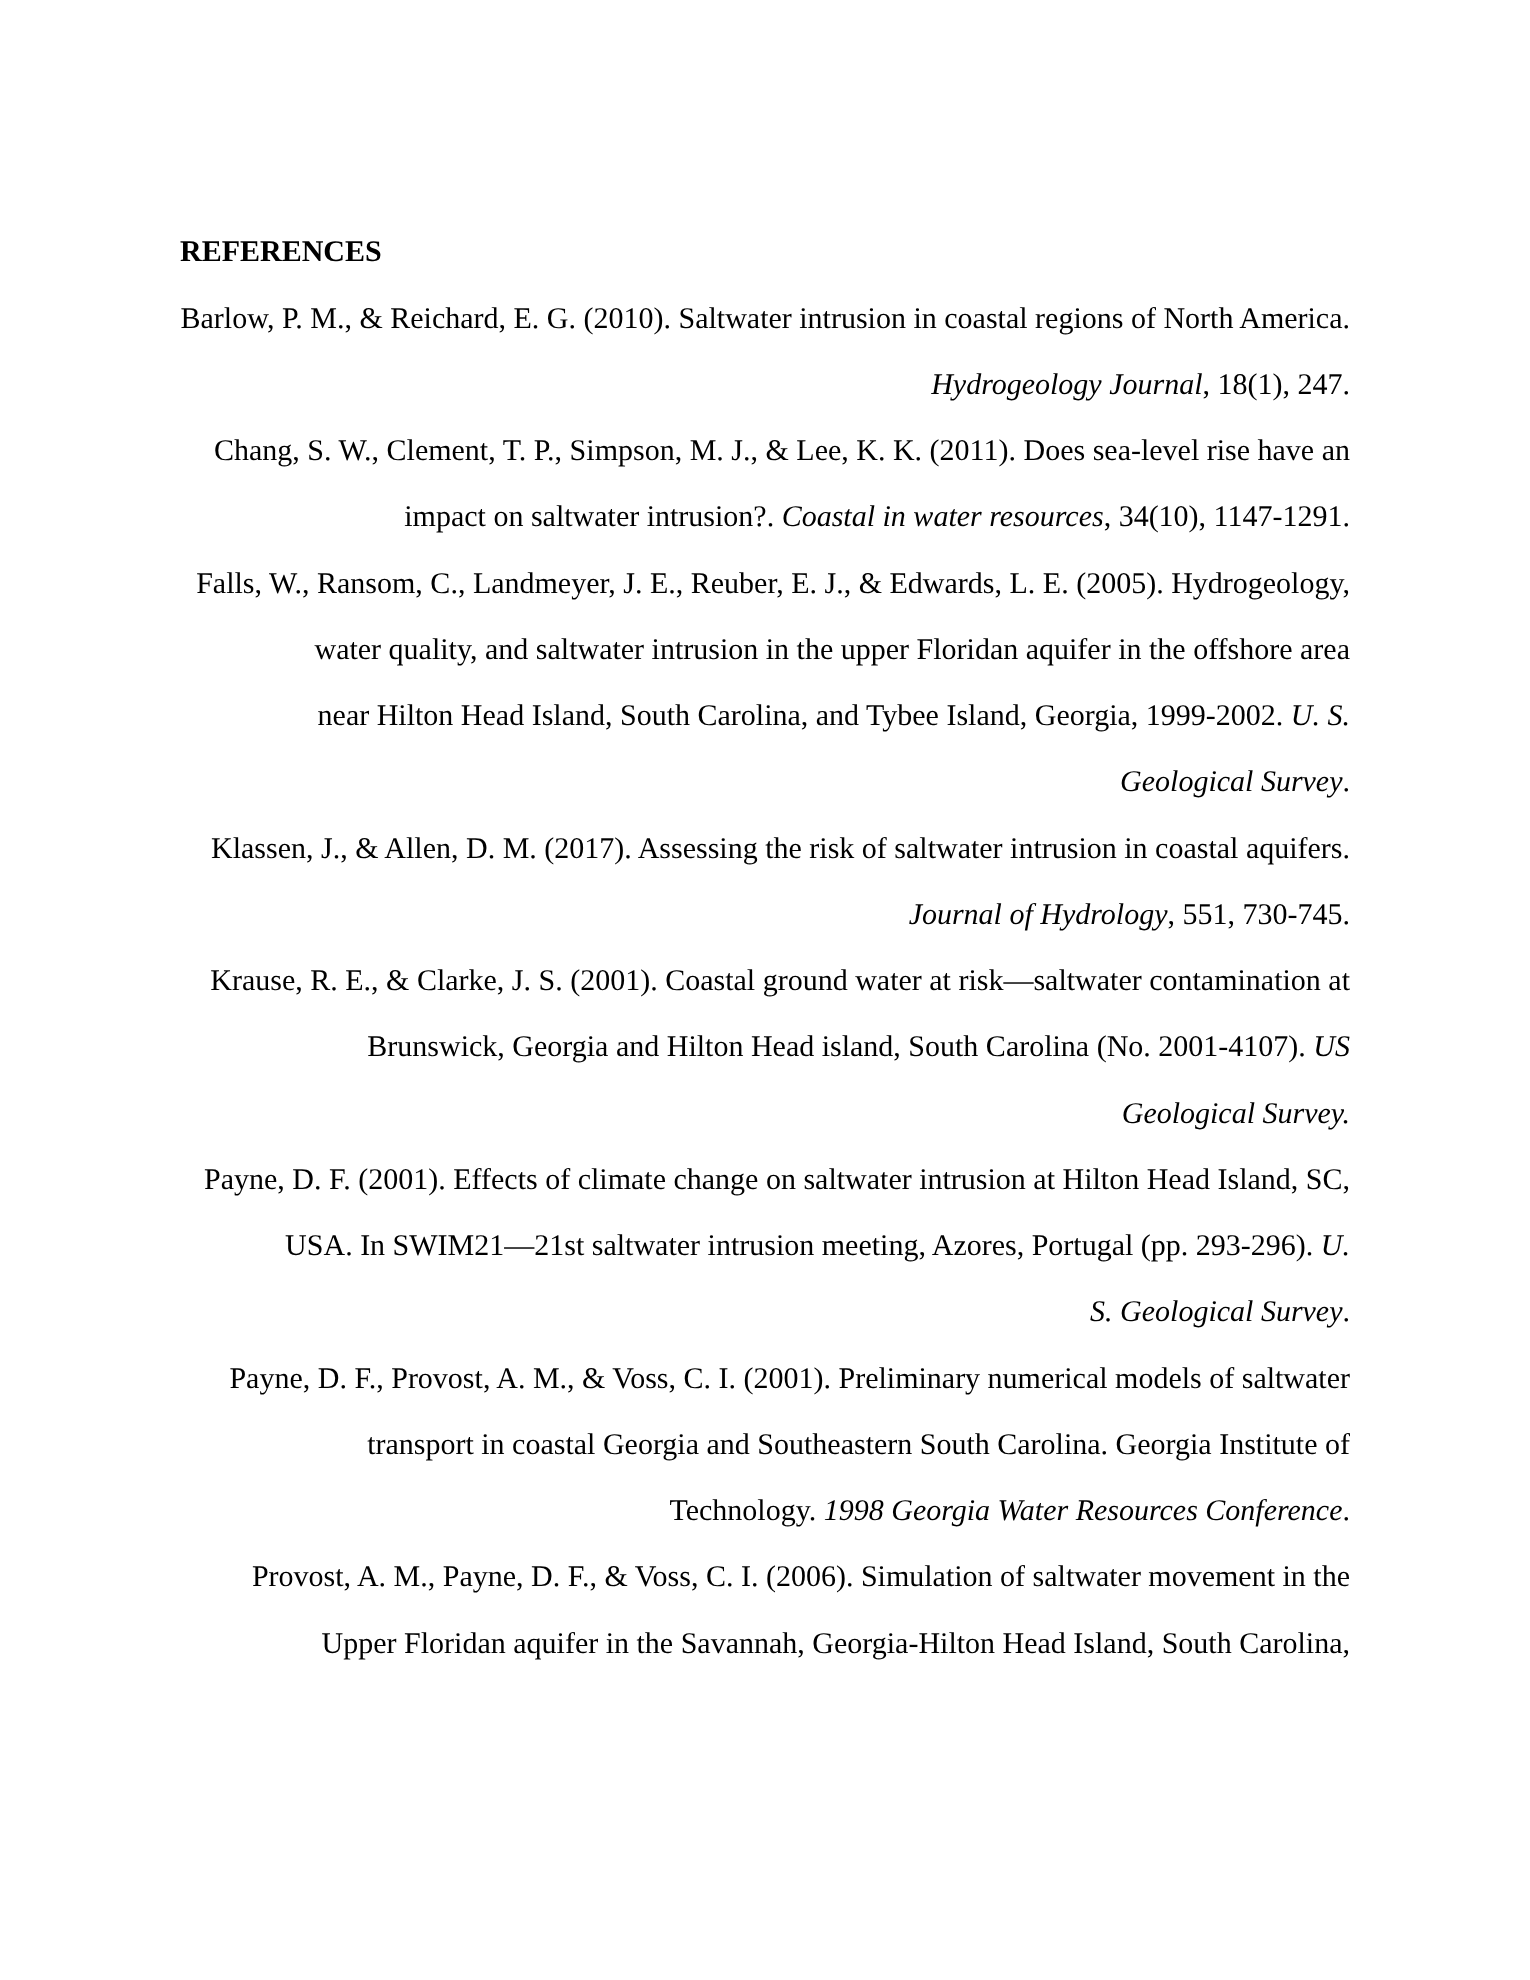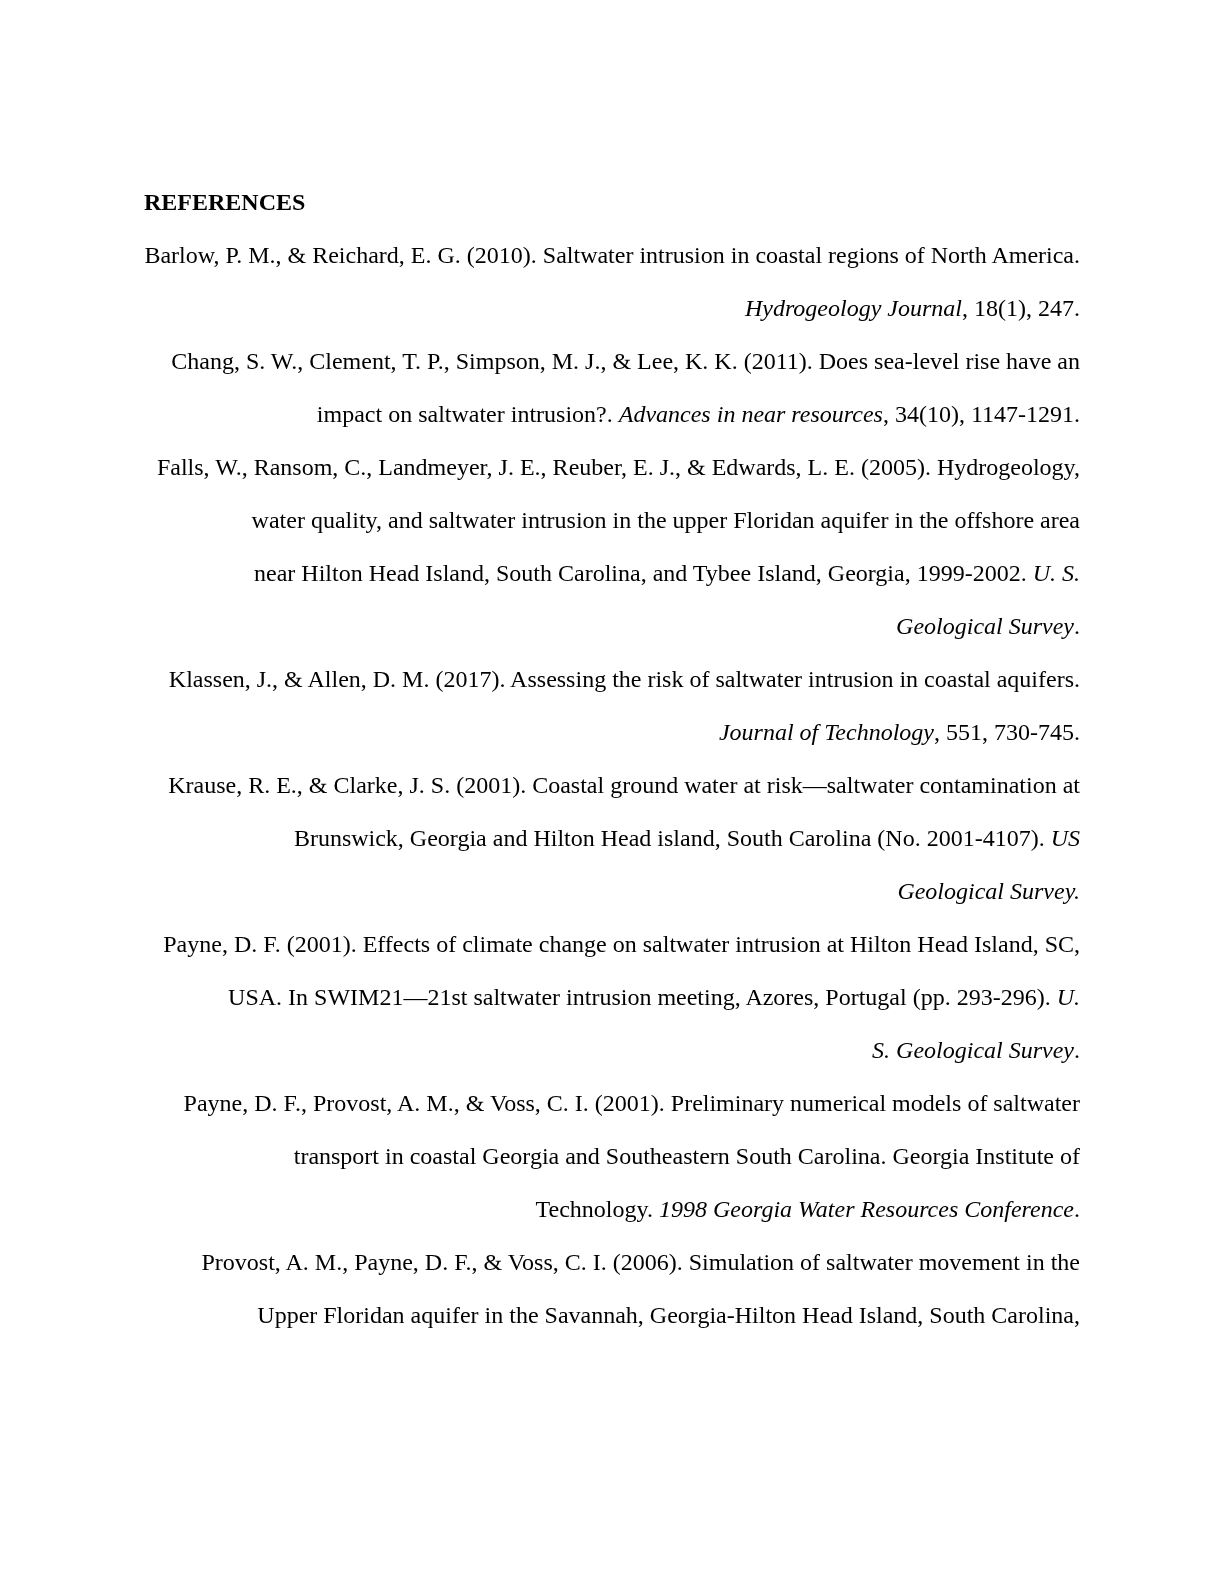--- a/index.html
+++ b/index.html
@@ -38,25 +38,25 @@
 </style>
 </head>
 <body>
 
 <div class="page">
 
   <h1 class="heading">REFERENCES</h1>
 
   <p class="ref"><span>Barlow, P. M., &amp; Reichard, E. G. (2010). Saltwater intrusion in coastal regions of North America. </span><span class="italic">Hydrogeology Journal</span><span>, 18(1), 247.</span></p>
 
-  <p class="ref"><span>Chang, S. W., Clement, T. P., Simpson, M. J., &amp; Lee, K. K. (2011). Does sea-level rise have an impact on saltwater intrusion?. </span><span class="italic">Advances in near resources</span><span>, 34(10), 1147-1291.</span></p>
+  <p class="ref"><span>Chang, S. W., Clement, T. P., Simpson, M. J., &amp; Lee, K. K. (2011). Does sea-level rise have an impact on saltwater intrusion?. </span><span class="italic">Coastal in water resources</span><span>, 34(10), 1147-1291.</span></p>
 
   <p class="ref"><span>Falls, W., Ransom, C., Landmeyer, J. E., Reuber, E. J., &amp; Edwards, L. E. (2005). Hydrogeology, water quality, and saltwater intrusion in the upper Floridan aquifer in the offshore area near Hilton Head Island, South Carolina, and Tybee Island, Georgia, 1999-2002. </span><span class="italic">U. S. Geological Survey</span><span>.</span></p>
 
-  <p class="ref"><span>Klassen, J., &amp; Allen, D. M. (2017). Assessing the risk of saltwater intrusion in coastal aquifers. </span><span class="italic">Journal of Technology</span><span>, 551, 730-745.</span></p>
+  <p class="ref"><span>Klassen, J., &amp; Allen, D. M. (2017). Assessing the risk of saltwater intrusion in coastal aquifers. </span><span class="italic">Journal of Hydrology</span><span>, 551, 730-745.</span></p>
 
   <p class="ref"><span>Krause, R. E., &amp; Clarke, J. S. (2001). Coastal ground water at risk—saltwater contamination at Brunswick, Georgia and Hilton Head island, South Carolina (No. 2001-4107). </span><span class="italic">US Geological Survey.</span></p>
 
   <p class="ref"><span>Payne, D. F. (2001). Effects of climate change on saltwater intrusion at Hilton Head Island, SC, USA. In SWIM21—21st saltwater intrusion meeting, Azores, Portugal (pp. 293-296). </span><span class="italic">U. S. Geological Survey</span><span>.</span></p>
 
   <p class="ref"><span>Payne, D. F., Provost, A. M., &amp; Voss, C. I. (2001). Preliminary numerical models of saltwater transport in coastal Georgia and Southeastern South Carolina. Georgia Institute of Technology. </span><span class="italic">1998 Georgia Water Resources Conference</span><span>.</span></p>
 
   <p class="ref"><span>Provost, A. M., Payne, D. F., &amp; Voss, C. I. (2006). Simulation of saltwater movement in the Upper Floridan aquifer in the Savannah, Georgia-Hilton Head Island, South Carolina,</span></p>
 
 </div>

